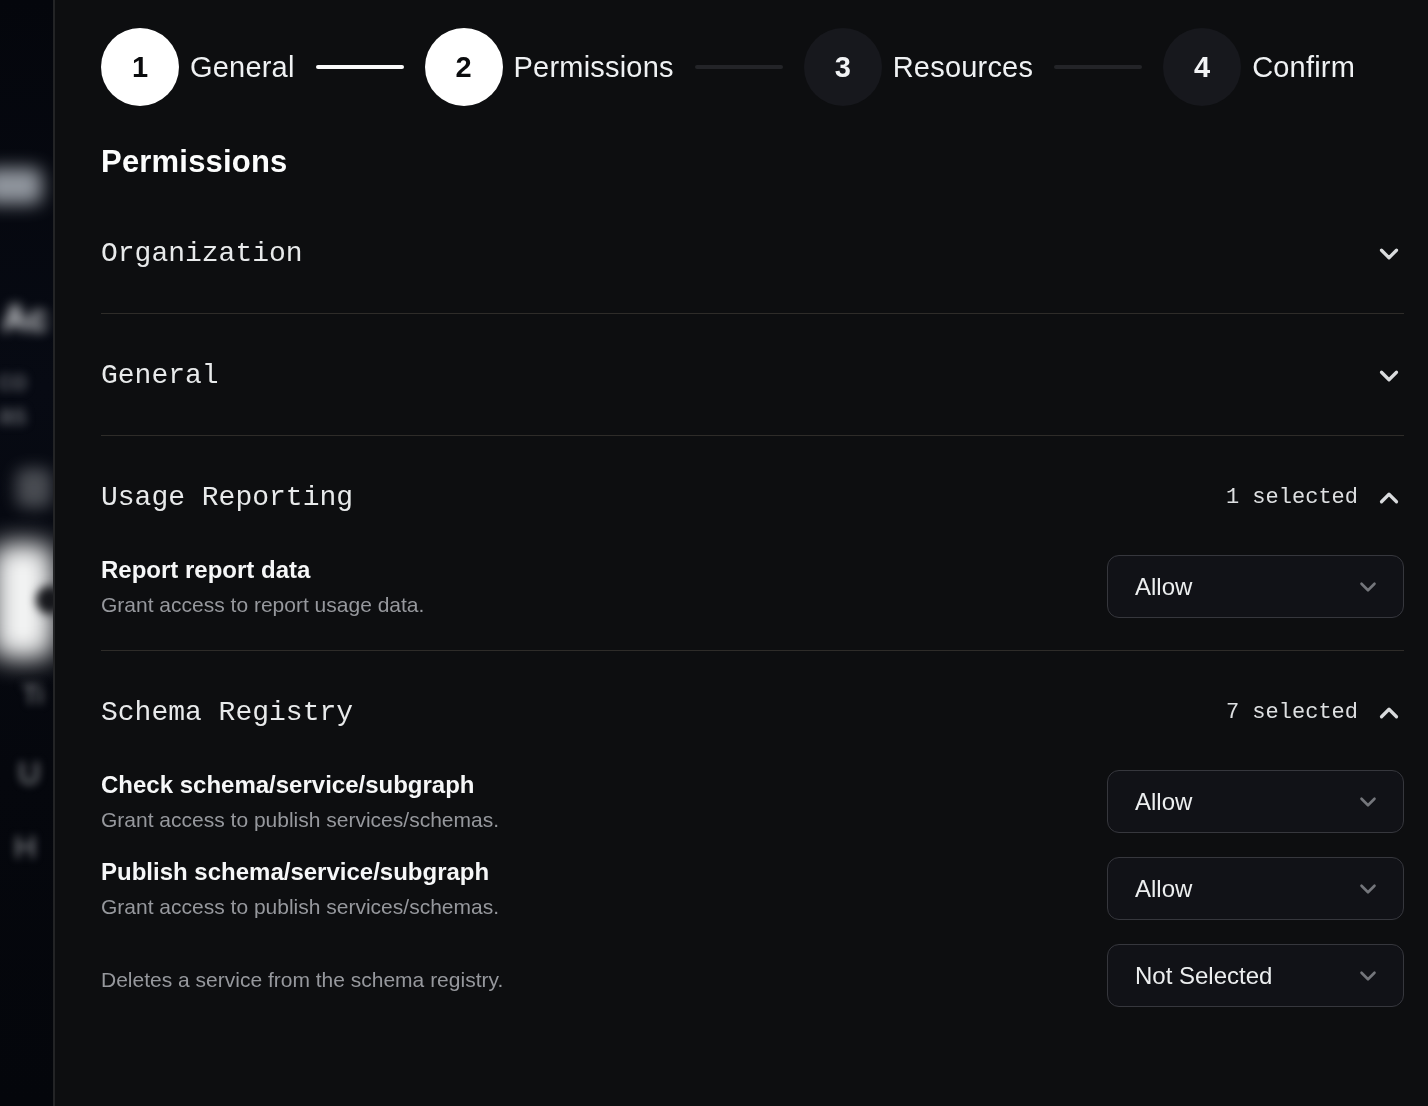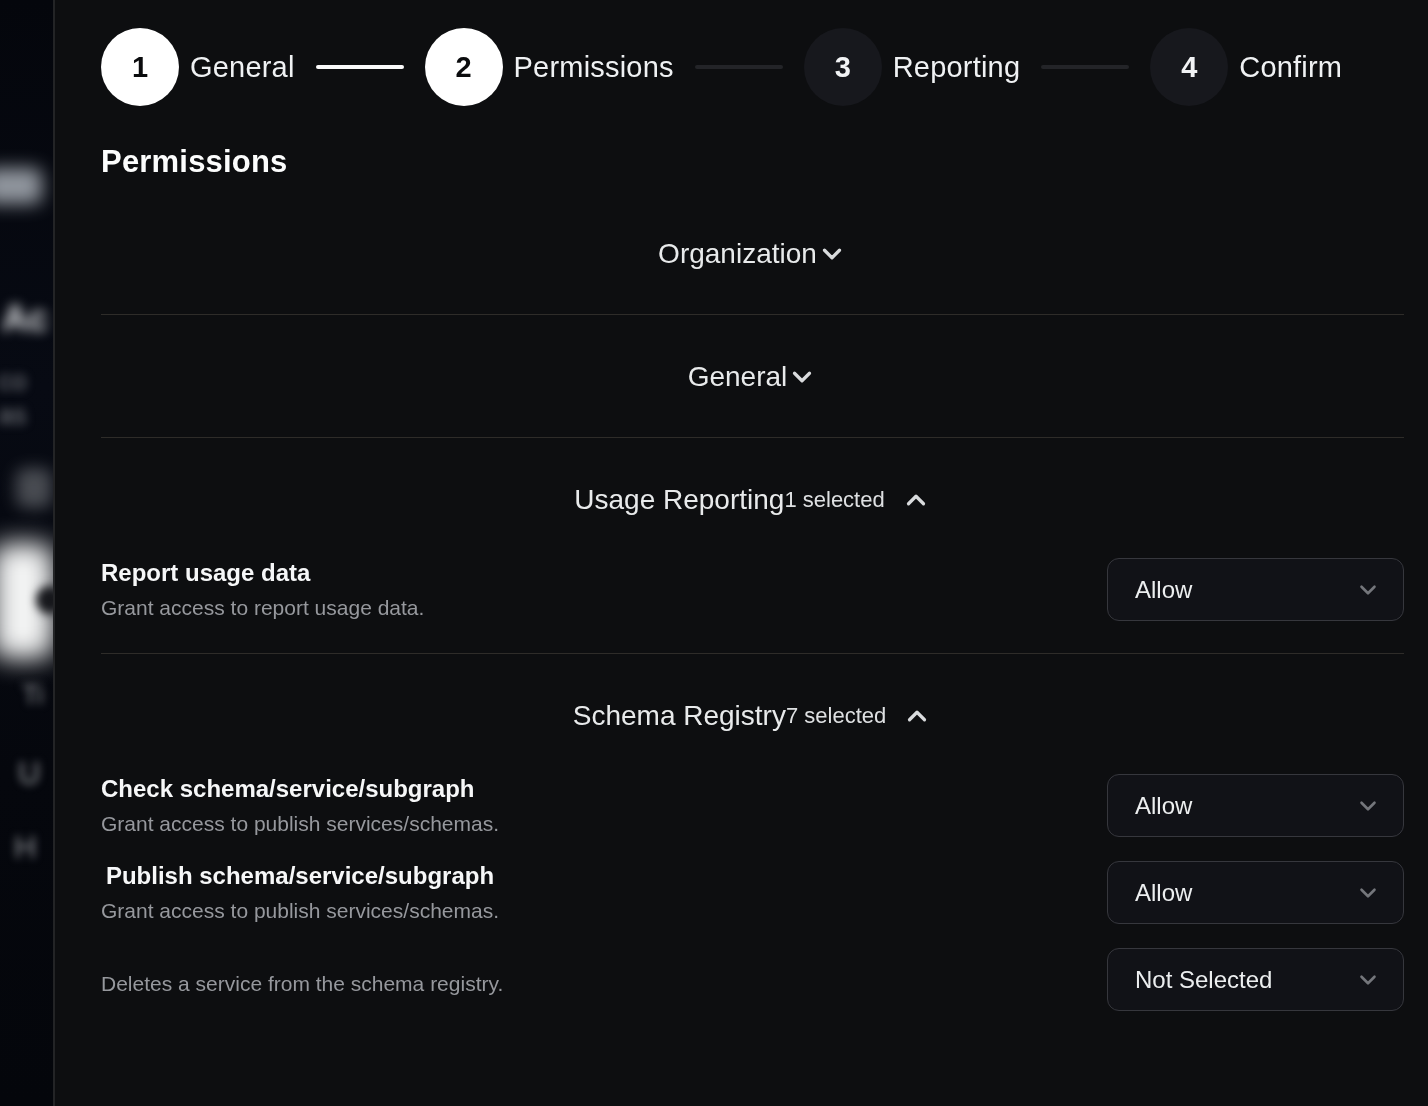--- a/index.html
+++ b/index.html
@@ -55,36 +55,36 @@
   .connector.todo { background:#232428; }
 
   
   .page-title { margin-top:37px; font-size:31px; font-weight:700; color:#fcfdfd; letter-spacing:.2px; }
 
   
   .sections { margin-top:12px; }
   .section { border-bottom:1px solid #2e2c29; }
   .section:last-child { border-bottom:none; }
   .section-header {
-    display:flex; align-items:center; justify-content:center;
-    padding:46px 0 44px 0; cursor:pointer;
+    display:flex; align-items:center; justify-content:space-between;
+    padding:46px 0 44px 0; cursor:pointer;font-family:Liberation Mono, monospace;
   }
   .section.expanded .section-header { padding-bottom:26px; }
   .section-title { font-size:28px; font-weight:400; color:#e8eaeb; }
   .section-right { display:flex; align-items:center; gap:16px; }
   .selected-count { font-size:22px; font-weight:500; color:#dee0e2; }
   .chev { display:flex; align-items:center; color:#d9dbdd; }
   .chev svg { display:block; }
 
   .section-body { padding-bottom:32px; }
   .perm-row {
     display:flex; align-items:center; justify-content:space-between;
     margin-top:16px;
   }
-  .perm-row + .perm-row { margin-top:24px;text-align:center; }
+  .perm-row + .perm-row { margin-top:24px; }
   .perm-name { font-size:24px; font-weight:700; color:#f6f7f8; }
   .perm-desc { font-size:21px; color:#96989d; margin-top:9px; }
 
   .select {
     width:297px; height:63px; flex:0 0 297px;
     border:1px solid #36373d; border-radius:12px; background:#111217;
     display:flex; align-items:center; justify-content:space-between;
     padding:0 22px 0 27px; cursor:pointer;
   }
   .select-value { font-size:24px; color:#eceeef; }
@@ -114,21 +114,21 @@
         <span class="step-label">General</span>
       </div>
       <div class="connector done"></div>
       <div class="step">
         <div class="step-circle done">2</div>
         <span class="step-label">Permissions</span>
       </div>
       <div class="connector todo"></div>
       <div class="step">
         <div class="step-circle todo">3</div>
-        <span class="step-label">Reporting</span>
+        <span class="step-label">Resources</span>
       </div>
       <div class="connector todo"></div>
       <div class="step">
         <div class="step-circle todo">4</div>
         <span class="step-label">Confirm</span>
       </div>
     </div>
   <h1 class="page-title">Permissions</h1>
   <div class="sections" id="sections">
       <section class="section">
@@ -163,21 +163,21 @@
             <span class="chev">
               <svg width="30" height="30" viewBox="0 0 24 24" fill="none" stroke="currentColor" stroke-width="2.6" stroke-linecap="round" stroke-linejoin="round">
                 <polyline points="6 15 12 9 18 15"></polyline>
               </svg>
             </span>
           </div>
         </div>
         <div class="section-body">
           <div class="perm-row">
             <div class="perm-texts">
-              <div class="perm-name">Report usage data</div>
+              <div class="perm-name">Report report data</div>
               <div class="perm-desc">Grant access to report usage data.</div>
             </div>
             <div class="select">
               <span class="select-value">Allow</span>
               <span class="chev">
                 <svg width="26" height="26" viewBox="0 0 24 24" fill="none" stroke="currentColor" stroke-width="2.4" stroke-linecap="round" stroke-linejoin="round">
                   <polyline points="6 9 12 15 18 9"></polyline>
                 </svg>
               </span>
             </div>

